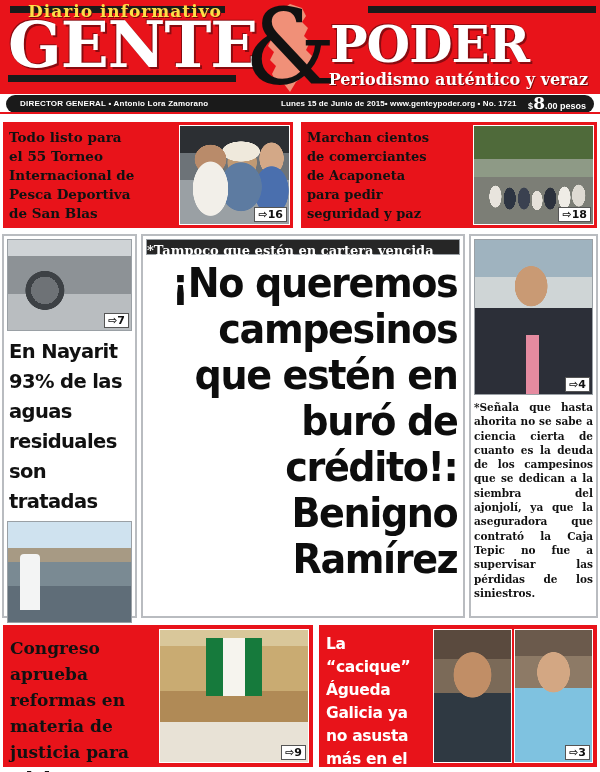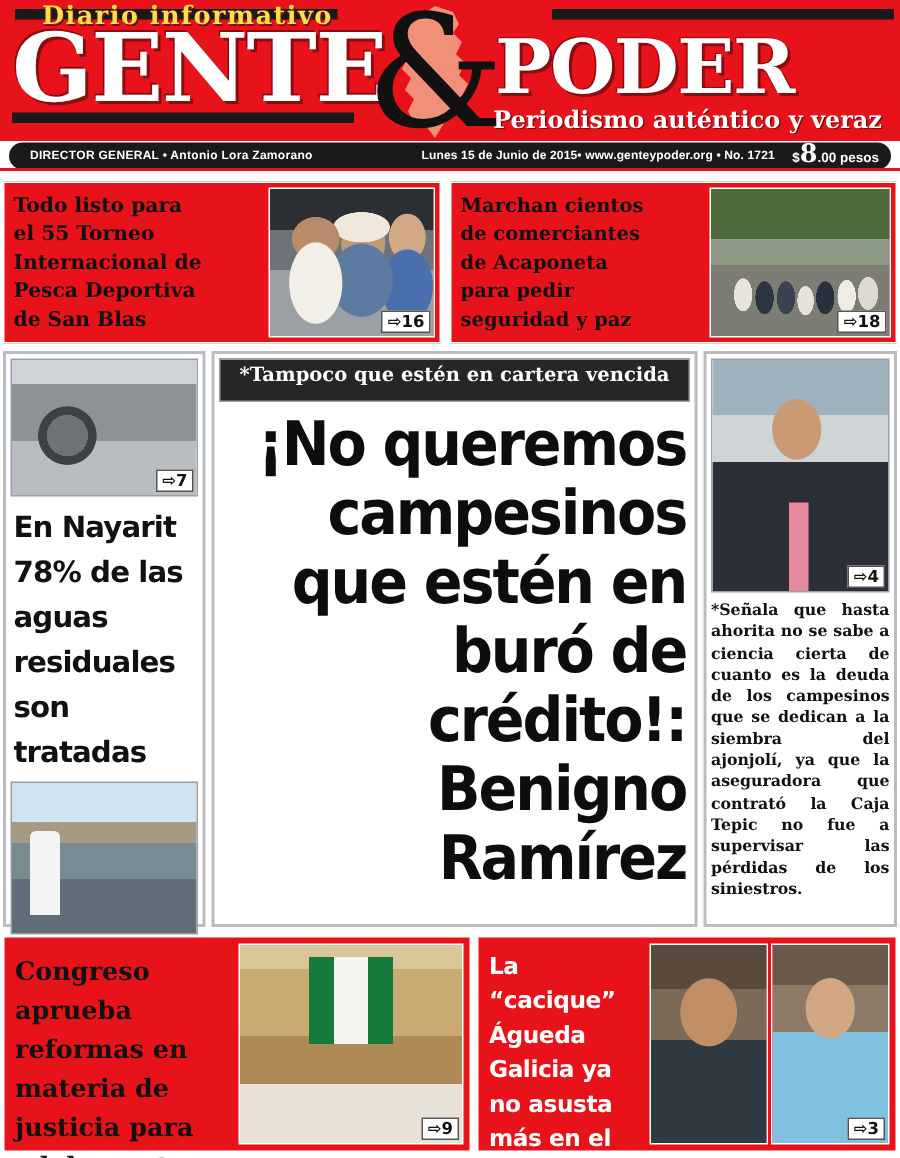--- a/index.html
+++ b/index.html
@@ -195,23 +195,23 @@
   .cl-photo2 {
     position:relative; width:100%; height:102px; border:1px solid #9aa0a5;
     overflow:hidden;
   }
 
   .col-center {
     position:absolute; left:141px; top:2px; width:324px; height:384px;
     border:2px solid #b9bcc0; background:#fff;
   }
   .kicker {
-    margin:3px; height:29px; background:#262626; color:#fff;
-    font-family:"DejaVu Serif", serif; font-weight:bold;
-    font-size:13px; line-height:22px; text-align:center;
+    margin:3px; height:16px; background:#262626; color:#fff;
+    font-family:"DejaVu Serif", serif; font-weight:bold;
+    font-size:13px; line-height:22px; 
     border:1px solid #9aa0a5;
   }
   .mainhead {
     padding:2px 6px 0 6px;
     font-family:"DejaVu Sans", sans-serif; font-weight:bold;
     color:#0d0d0d; font-size:41px; line-height:46px;
     text-align:right; letter-spacing:-1.5px;
     transform:scaleX(0.93); transform-origin:right top;
   }
 
@@ -308,21 +308,21 @@
     </div>
   </div>
 
   <div class="mid">
 
     <div class="col-left">
       <div class="cl-photo1">
         <div class="ph ph-wheel"></div>
         <span class="pagetag">⇨7</span>
       </div>
-      <div class="cl-head">En Nayarit 78% de las aguas residuales son tratadas</div>
+      <div class="cl-head">En Nayarit 93% de las aguas residuales son tratadas</div>
       <div class="cl-photo2">
         <div class="ph ph-plant"></div>
       </div>
     </div>
 
     <div class="col-center">
       <div class="kicker">*Tampoco que estén en cartera vencida</div>
       <div class="mainhead">¡No queremos campesinos que estén en buró de crédito!: Benigno Ramírez</div>
     </div>
 

